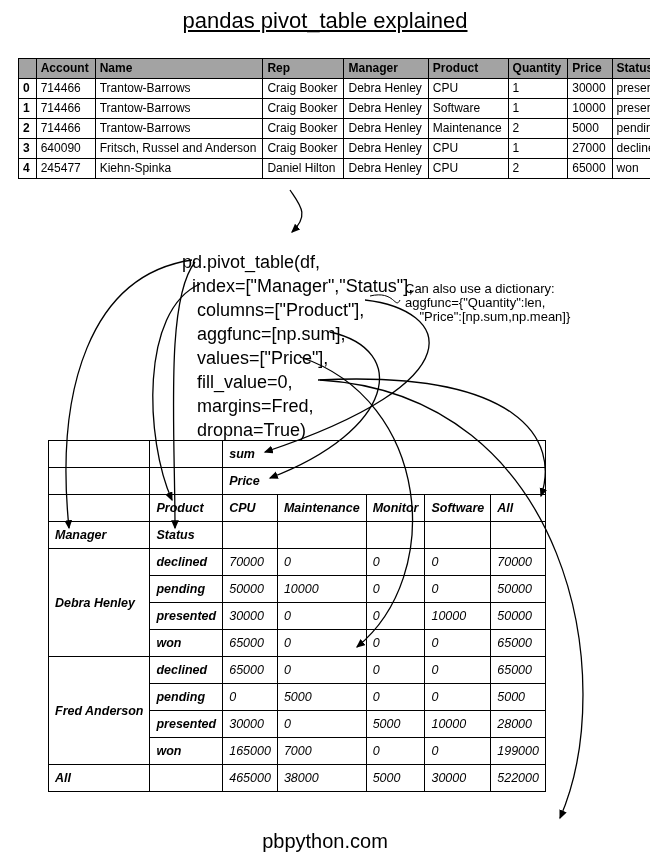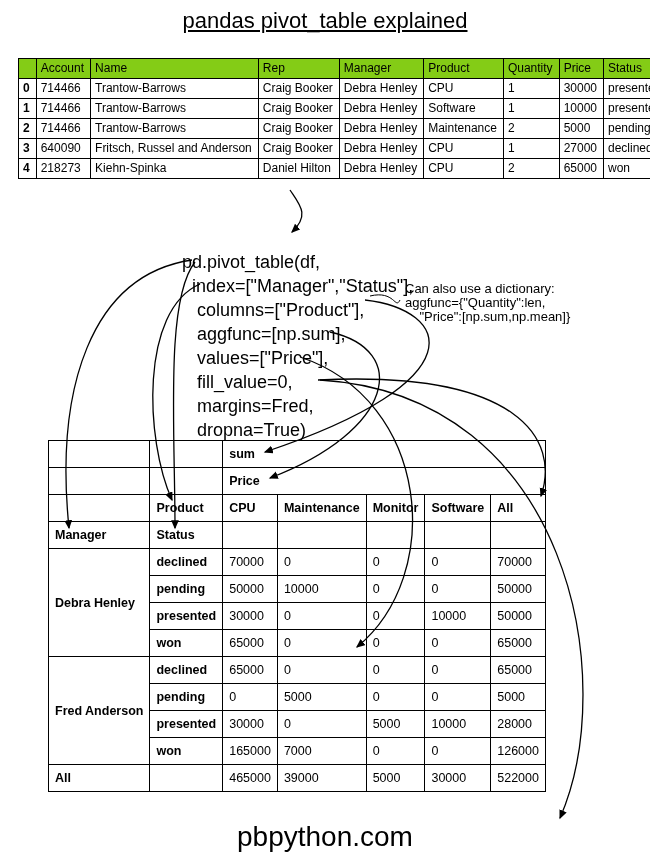--- a/index.html
+++ b/index.html
@@ -23,39 +23,39 @@
     top: 8px;
     text-align: center;
     font-size: 22px;
     text-decoration: underline;
   }
   .footer {
     position: absolute;
     left: 0; right: 0;
     bottom: 4px;
     text-align: center;
-    font-size: 28px;
+    font-size: 20px;
   }
   
   table.src {
     position: absolute;
     top: 58px;
     left: 18px;
     border-collapse: collapse;
     font-size: 12px;
   }
   table.src th, table.src td {
     border: 1px solid #000;
     padding: 2px 6px 3px 4px;
     text-align: left;
     white-space: nowrap;
   }
   table.src th {
-    font-weight: normal;
-    background: #84cc16;
+    font-weight: bold;
+    background: #a3a3a3;
   }
   table.src td.idx {
     font-weight: bold;
     text-align: center;
     width: 14px;
   }
 
   
   .code {
     position: absolute;
@@ -75,20 +75,21 @@
     white-space: pre;
   }
 
   
   table.pivot {
     position: absolute;
     top: 440px;
     left: 48px;
     border-collapse: collapse;
     font-size: 12.5px;
+    font-style: italic;
   }
   table.pivot th, table.pivot td {
     border: 1px solid #000;
     padding: 6px 6px;
     text-align: left;
     font-weight: normal;
     white-space: nowrap;
   }
   table.pivot .b { font-weight: bold; }
   table.pivot td.group { vertical-align: middle; font-weight: bold; }
@@ -161,21 +162,21 @@
           <td>Fritsch, Russel and Anderson</td>
           <td>Craig Booker</td>
           <td>Debra Henley</td>
           <td>CPU</td>
           <td>1</td>
           <td>27000</td>
           <td>declined</td>
         </tr>
         <tr>
           <td class="idx">4</td>
-          <td>218273</td>
+          <td>245477</td>
           <td>Kiehn-Spinka</td>
           <td>Daniel Hilton</td>
           <td>Debra Henley</td>
           <td>CPU</td>
           <td>2</td>
           <td>65000</td>
           <td>won</td>
         </tr>
       </tbody>
   </table>
@@ -283,29 +284,29 @@
           <td>5000</td>
           <td>10000</td>
           <td>28000</td>
         </tr>
         <tr>
           <td class="b">won</td>
           <td>165000</td>
           <td>7000</td>
           <td>0</td>
           <td>0</td>
-          <td>126000</td>
+          <td>199000</td>
         </tr>
       </tbody>
     <tbody>
         <tr>
       <th class="b">All</th>
       <th></th>
       <td>465000</td>
-      <td>39000</td>
+      <td>38000</td>
       <td>5000</td>
       <td>30000</td>
       <td>522000</td>
     </tr>
   </tbody>
     </table>
 
   <svg class="arrows">
     <defs>
       <marker id="ah" markerWidth="8" markerHeight="8" refX="6" refY="3" orient="auto">

